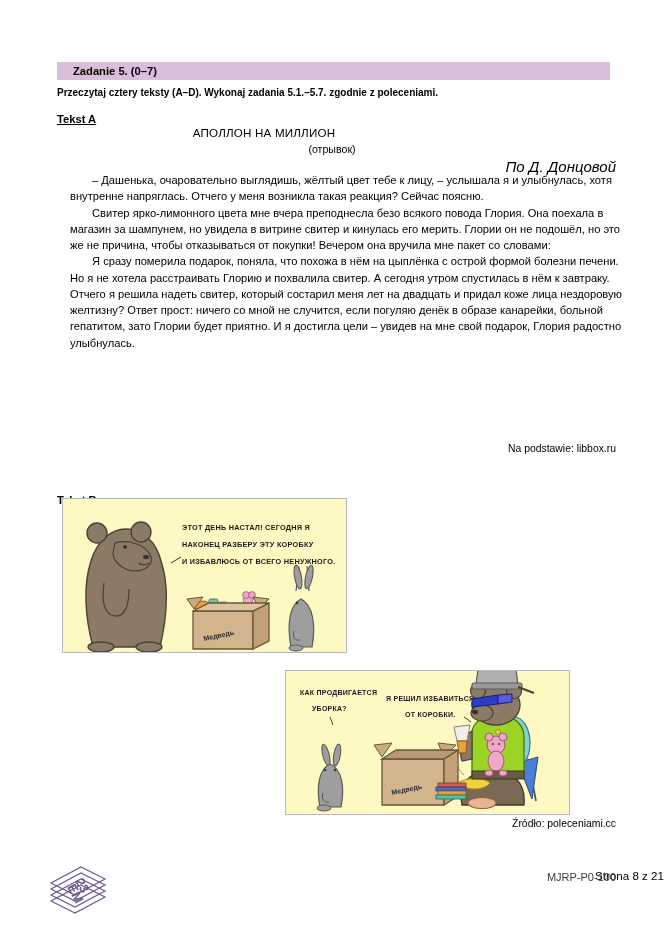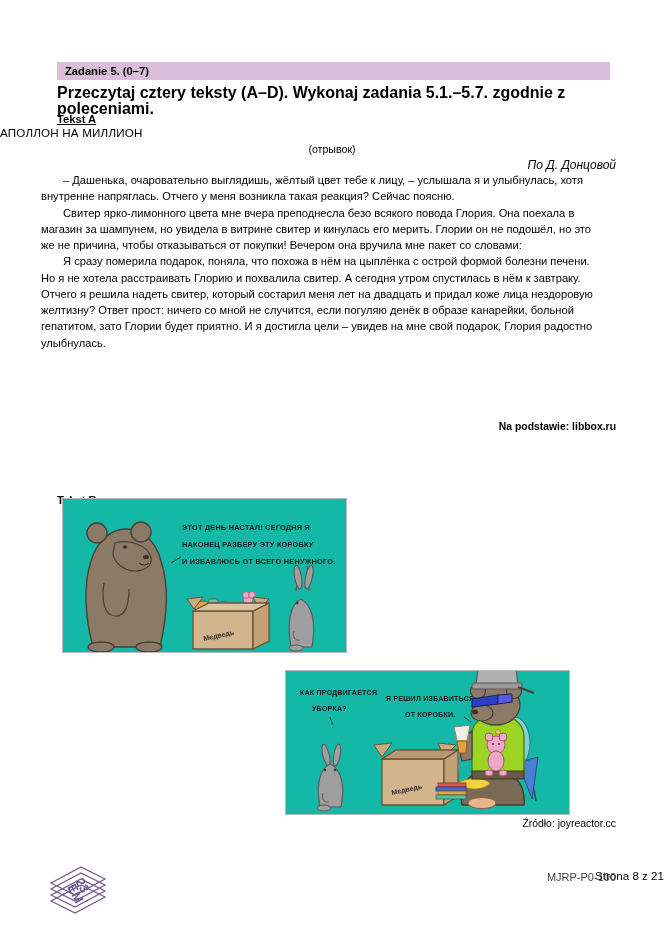--- a/index.html
+++ b/index.html
@@ -27,89 +27,90 @@
     left: 57px;
     top: 61px;
     width: 557px;
   }
   .task-number {
     display: inline-block;
     background: #d9bfd9;
     font-weight: bold;
     font-size: 11.2px;
     line-height: 16px;
-    padding: 1px 2px 1px 8px;
+    padding: 1px 2px 1px 16px;
     width: 553px;
     box-sizing: border-box;
   }
   .task-instruction {
     font-weight: bold;
-    font-size: 16px;
+    font-size: 10px;
     line-height: 16px;
     margin-top: 5px;
   }
 
   
   .tekst-label {
     position: absolute;
     font-weight: bold;
     font-size: 11.2px;
   }
   #tekst-a-label { left: 57px; top: 113px; text-decoration: underline; }
   #tekst-b-label { left: 57px; top: 478px; margin-top: 16px; }
 
   .story-title {
     position: absolute;
     left: 0;
     top: 126px;
     width: 528px;
+    text-align: center;
     font-size: 11.6px;
     letter-spacing: 0.2px;
   }
   .story-subtitle {
     position: absolute;
     left: 0;
     top: 143px;
     width: 664px;
     text-align: center;
     font-size: 10.6px;
   }
   .attribution {
     position: absolute;
     font-style: italic;
-    font-size: 12px;
+    font-size: 15px;
     text-align: right;
   }
   #author-attr { right: 48px; top: 158px; }
 
   .body-text {
     position: absolute;
-    left: 41px;
+    left: 70px;
     top: 172px;
     width: 558px;
     font-size: 11.15px;
     line-height: 16.25px;
   }
   .body-text p {
     margin: 0;
     text-indent: 22px;
   }
 
   .source-note {
     position: absolute;
     font-size: 10.4px;
     text-align: right;
   }
-  #source-libbox { right: 48px; top: 421px; font-weight: bold; }
+  #source-libbox { right: 48px; top: 443px; }
   #source-joyreactor { right: 48px; top: 818px; }
 
   
   .comic {
     position: absolute;
-    background: #14b8a6;
+    background: #fef9c3;
     border: 1px solid #b9b9b9;
     box-sizing: border-box;
     overflow: hidden;
   }
   #comic-panel-1 {
     left: 62px;
     top: 498px;
     width: 285px;
     height: 155px;
   }
@@ -338,21 +339,21 @@
         </g>
 
         <path d="M186 60 C176 66 172 78 176 90 L186 88 Z" fill="#8a7a66" stroke="#4a4036" stroke-width="1.2"></path>
         <path d="M168 56 L184 54 L181 70 L171 70 Z" fill="#f2efe6" stroke="#8a8476" stroke-width="1"></path>
         <path d="M171 70 L181 70 L180 82 L173 82 Z" fill="#e8a23c" stroke="#8a5a18" stroke-width="1"></path>
         <path d="M173 82 C170 92 172 100 178 104" stroke="#8a8476" stroke-width="0.9" fill="none"></path>
       </g>
     </svg>
   </div>
 
-  <div class="source-note" id="source-joyreactor">Źródło: joyreactor.cc</div>
+  <div class="source-note" id="source-joyreactor">Źródło: poleceniami.cc</div>
 
   <div class="footer-page">Strona 8 z 21</div>
 
   <div class="footer-code">MJRP-P0-100</div>
 
   <svg id="footer-logo" viewBox="0 0 66 58" xmlns="http://www.w3.org/2000/svg">
     <g stroke="#6f5a8e" stroke-width="1.2" fill="none">
       <path d="M6 44 L30 56 L60 40 L36 28 Z"></path>
       <path d="M6 38 L30 50 L60 34 L36 22 Z"></path>
       <path d="M6 32 L30 44 L60 28 L36 16 Z"></path>

